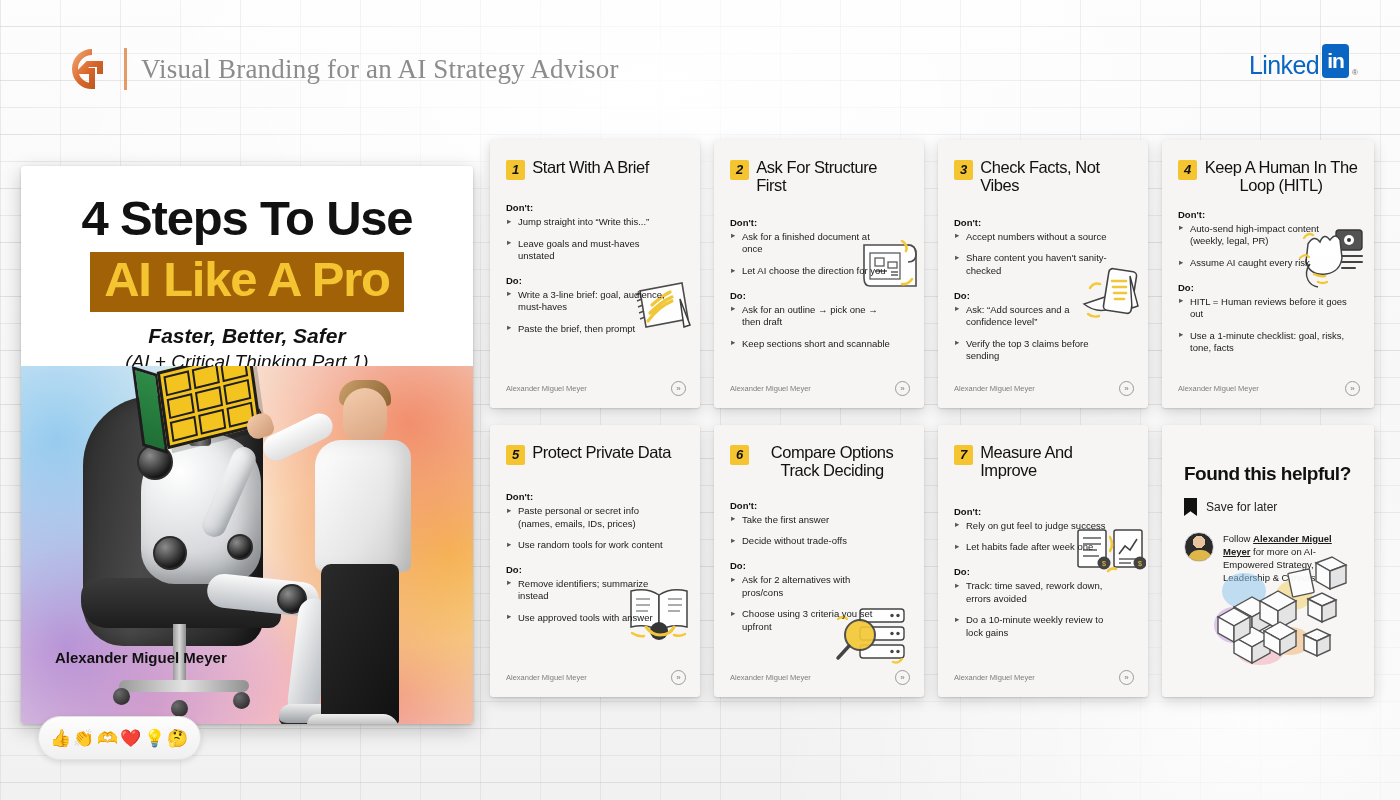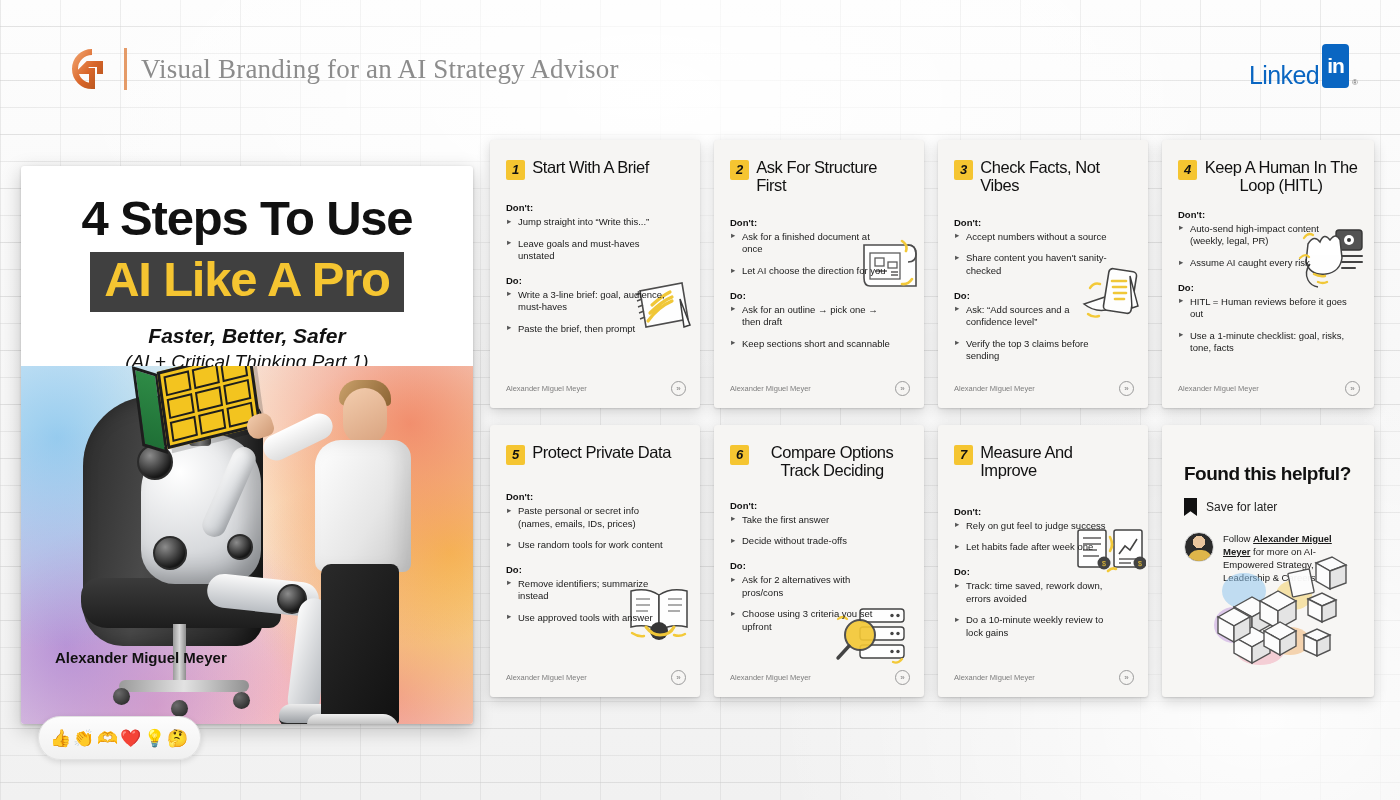--- a/index.html
+++ b/index.html
@@ -47,40 +47,40 @@
     font-family:"Liberation Serif", serif;
     font-size:27px; color:#8c8c8c; letter-spacing:.2px; white-space:nowrap;
   }
   .linkedin{
     position:absolute; right:42px; top:44px;
     display:flex; align-items:flex-end; gap:3px;
   }
   .li-word{ font-size:25px; font-weight:normal; color:#0a66c2; letter-spacing:-.6px; line-height:1; }
   .li-box{
     background:#0a66c2; color:#fff; font-size:21px; font-weight:bold;
-    width:27px; height:44px; border-radius:4px;
+    width:27px; height:34px; border-radius:4px;
     display:flex; align-items:center; justify-content:center; line-height:1;
     letter-spacing:-1px; padding-bottom:1px;
   }
   .li-tm{ font-size:8px; color:#6b6b6b; margin-bottom:1px; }
 
   
   .cover{
     position:absolute; left:21px; top:138px; width:452px; height:558px;
     background:#fff; border-radius:3px;
     box-shadow:0 6px 20px rgba(0,0,0,.22), 0 1px 3px rgba(0,0,0,.18);
     overflow:hidden;
     margin-top:28px;
   }
   .cover-head{ padding:28px 20px 0; text-align:center; }
   .cv-l1{
     font-size:49px; font-weight:bold; color:#111; letter-spacing:-1.2px;
     line-height:1.02;
   }
-  .cv-l2-wrap{ margin-top:8px; display:inline-block; background:#404040; padding:3px 14px 7px; }
+  .cv-l2-wrap{ margin-top:8px; display:inline-block; background:#a16207; padding:3px 14px 7px; }
   .cv-l2{ font-size:49px; font-weight:bold; color:#f5c531; letter-spacing:-1.2px; line-height:1.02; }
   .cv-l3{ margin-top:12px; font-size:21px; font-weight:bold; font-style:italic; color:#111; }
   .cv-l4{ margin-top:3px; font-size:19px; font-style:italic; color:#111; }
 
   
   .cover-art{
     position:absolute; left:0; top:200px; width:452px; height:358px;
     background:
       radial-gradient(circle at 8% 20%, rgba(120,190,235,.75), transparent 42%),
       radial-gradient(circle at 10% 78%, rgba(165,125,210,.75), transparent 45%),

